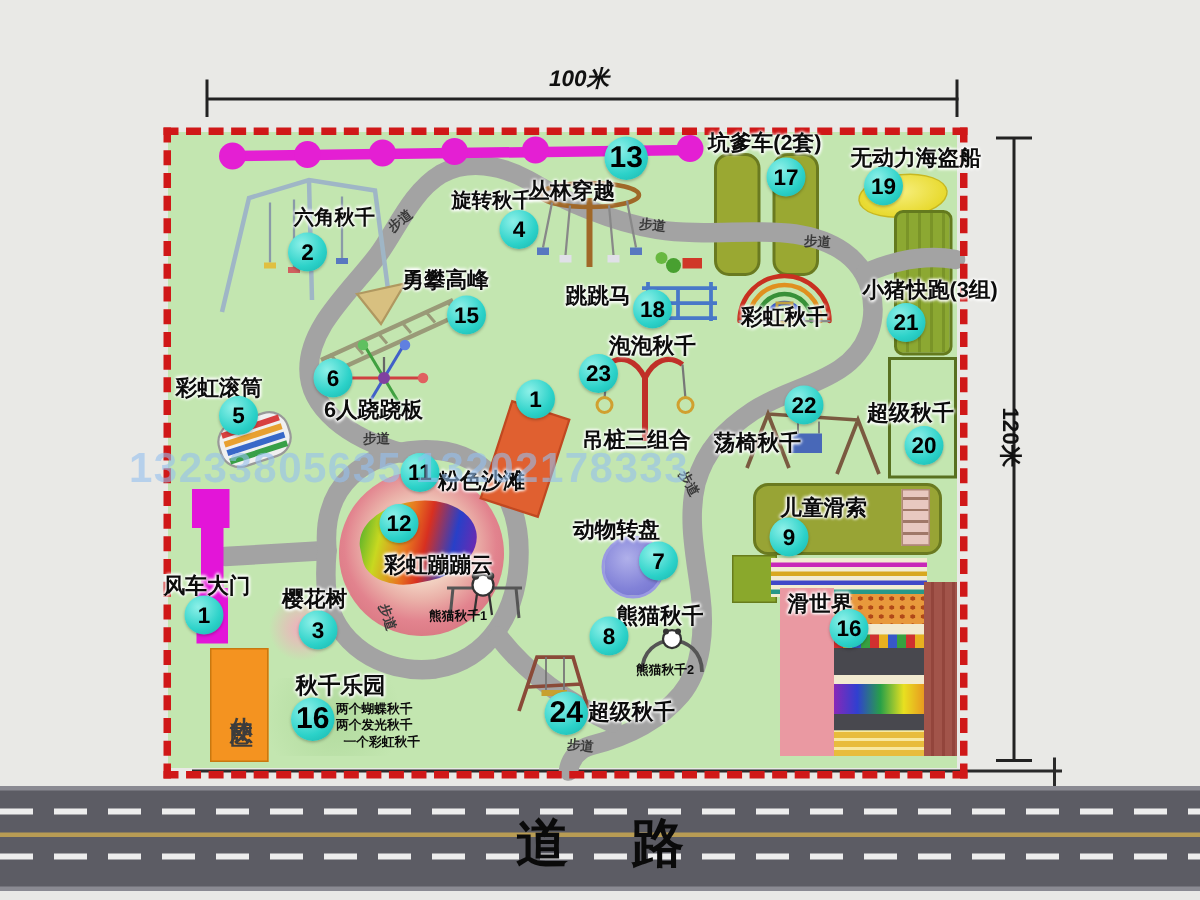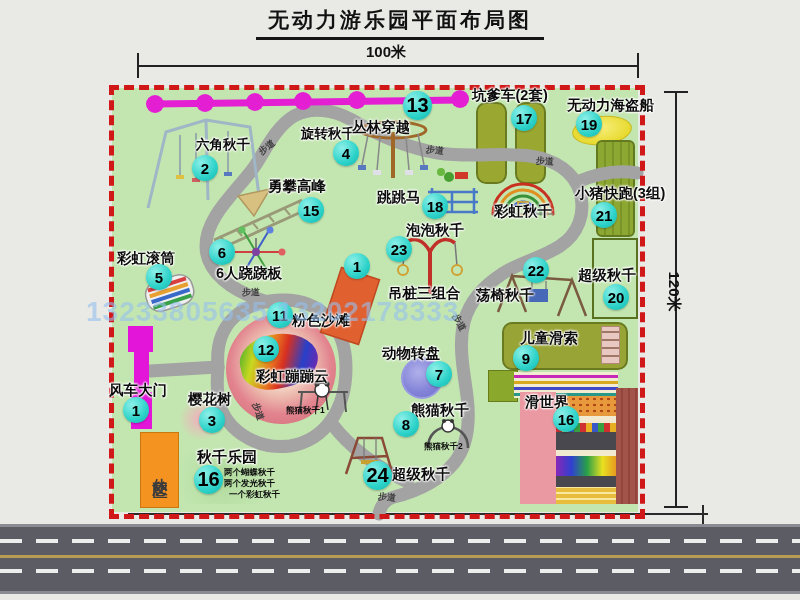--- a/index.html
+++ b/index.html
@@ -45,28 +45,25 @@
   #road-yellow{position:absolute;left:0;top:28px;width:800px;height:3px;background:#b89c54;}
   #road-label{position:absolute;left:0;top:12px;width:800px;text-align:center;font-size:35px;font-weight:bold;
         color:#0a0a0a;letter-spacing:42px;text-indent:42px;z-index:3;}
   .step-label{position:absolute;z-index:3;font-size:9px;font-weight:bold;color:#3a3a3a;white-space:nowrap;}
 </style>
 </head>
 <body>
 
 <div id="stage">
 
-  <div class="title-wrap">
-    <span class="title">无动力游乐园平面布局图</span>
-  </div>
 
   <div class="dline" style="left:138px;top:65px;width:501px;height:2px;"></div>
   <div class="dline" style="left:137px;top:53px;width:2px;height:25px;"></div>
   <div class="dline" style="left:637px;top:53px;width:2px;height:25px;"></div>
-  <div class="dim-label" style="left:366px;top:43px;">100米</div>
+  <div class="dim-label" style="left:366px;top:43px;font-style:italic;">100米</div>
 
   <div class="dline" style="left:675px;top:92px;width:2px;height:416px;"></div>
   <div class="dline" style="left:664px;top:91px;width:24px;height:2px;"></div>
   <div class="dline" style="left:664px;top:506px;width:24px;height:2px;"></div>
   <div class="dim-label" style="left:653px;top:282px;transform:rotate(90deg);">120米</div>
 
   <div class="dline" style="left:128px;top:513px;width:580px;height:2px;background:#2a2a2a;"></div>
   <div class="dline" style="left:702px;top:505px;width:2px;height:22px;background:#2a2a2a;"></div>
 
   <div id="map-bg"></div>
@@ -315,15 +312,16 @@
   <div class="badge" style="left:523px;top:257px;">22</div>
   <div class="badge" style="left:386px;top:236px;">23</div>
   <div class="badge big" style="left:363px;top:461px;">24</div>
 
   <div class="wm" id="wm-phone">13233805635 13202178333</div>
 
   <div id="road">
     <div class="road-dash" style="top:12px;"></div>
     <div id="road-yellow"></div>
     <div class="road-dash" style="top:42px;"></div>
+    <div id="road-label">道路</div>
   </div>
 
 </div>
 
 </body></html>

